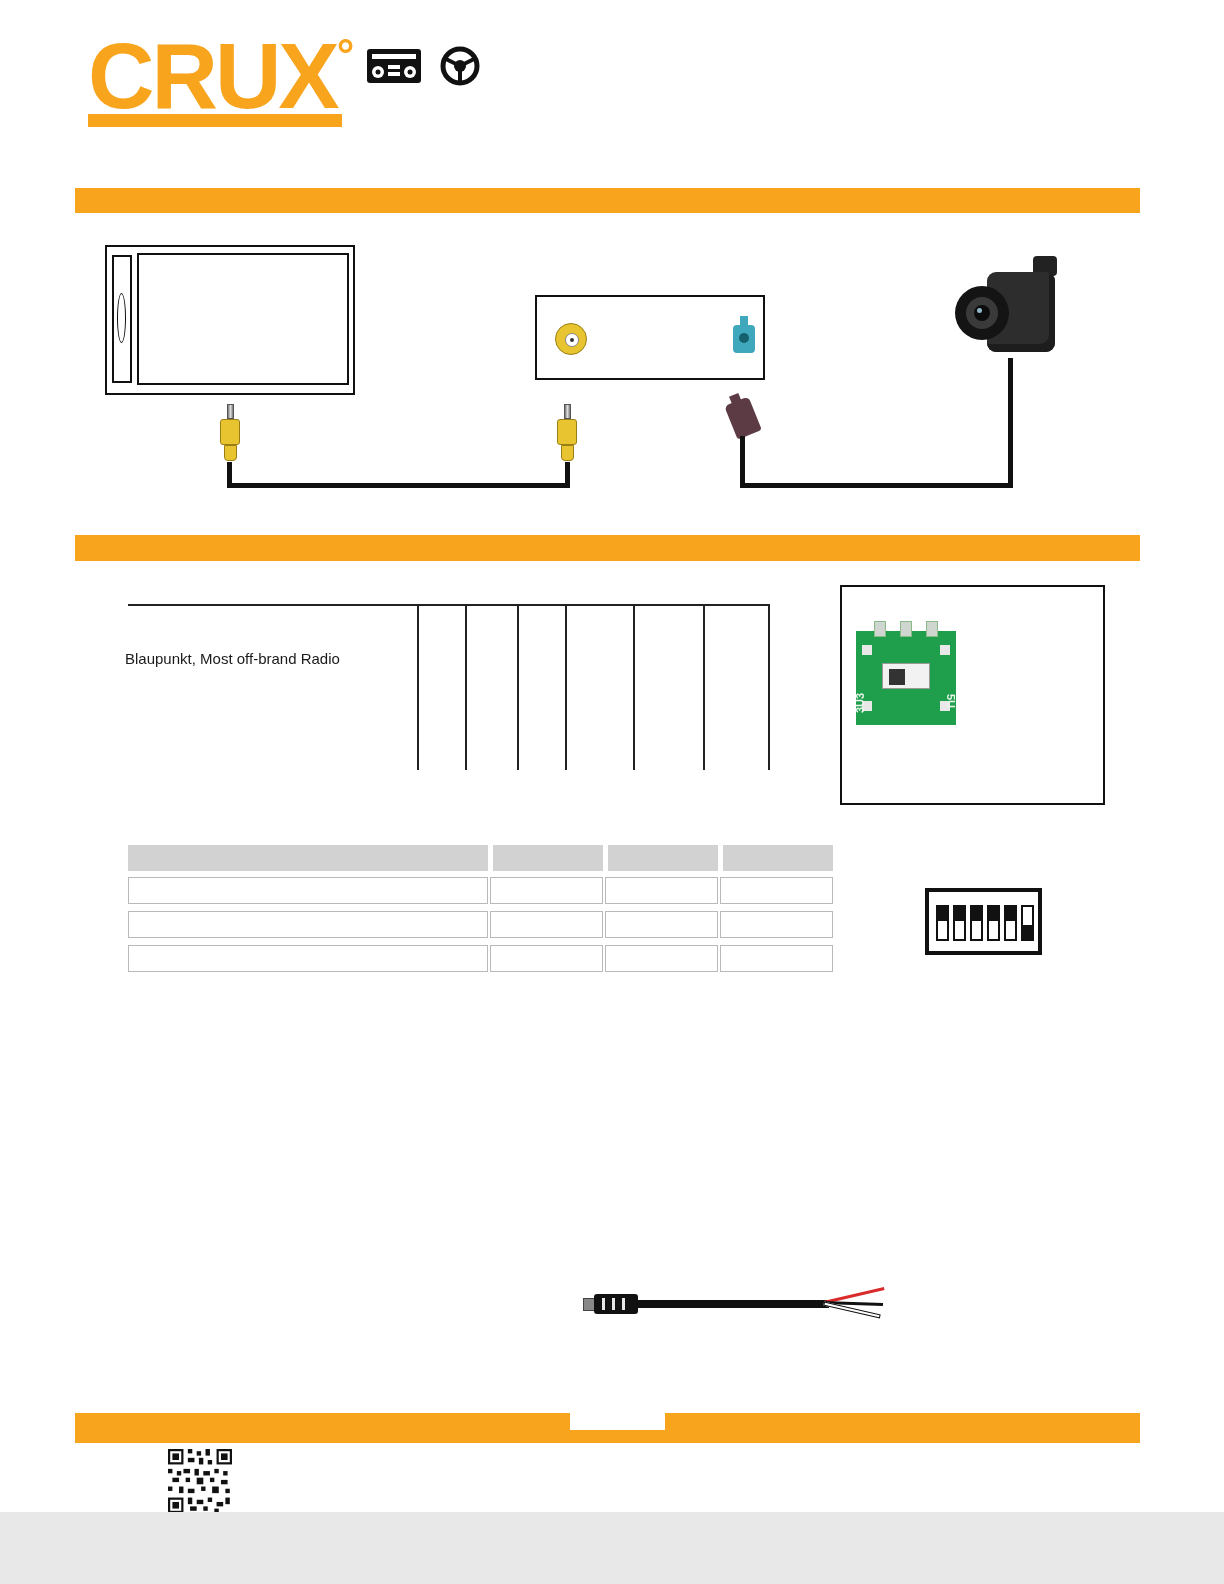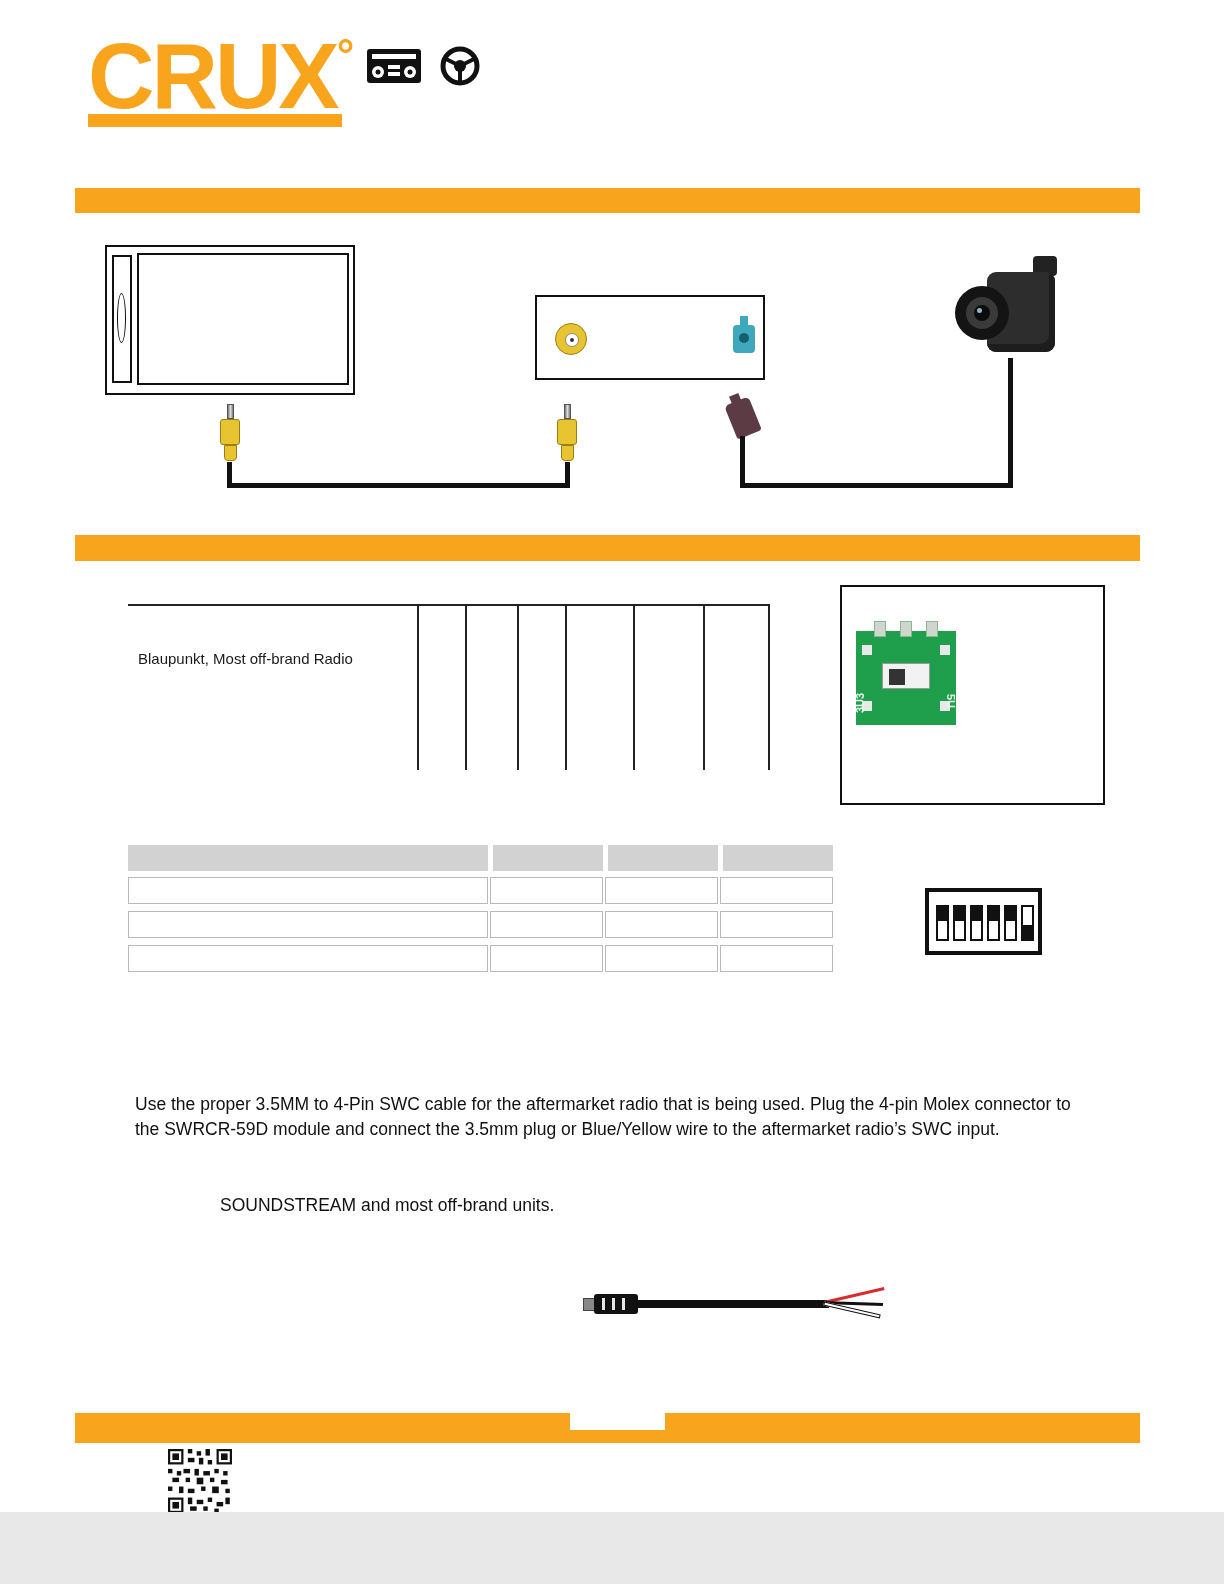--- a/index.html
+++ b/index.html
@@ -175,21 +175,21 @@
   <div class="abs banner" style="left:75px; top:535px; width:1065px; height:26px;"></div>
 
   <div class="abs hline" style="left:128px; top:604px; width:642px;"></div>
   <div class="abs vline" style="left:417px; top:604px; height:166px;"></div>
   <div class="abs vline" style="left:465px; top:604px; height:166px;"></div>
   <div class="abs vline" style="left:517px; top:604px; height:166px;"></div>
   <div class="abs vline" style="left:565px; top:604px; height:166px;"></div>
   <div class="abs vline" style="left:633px; top:604px; height:166px;"></div>
   <div class="abs vline" style="left:703px; top:604px; height:166px;"></div>
   <div class="abs vline" style="left:768px; top:604px; height:166px;"></div>
-  <div class="abs label-sm" style="left:138px; top:650px;text-align:center;">Blaupunkt, Most off-brand Radio</div>
+  <div class="abs label-sm" style="left:125px; top:650px;text-align:center;">Blaupunkt, Most off-brand Radio</div>
 
   <div class="abs pcb-box" style="left:840px; top:585px; width:265px; height:220px;">
     <div class="pcb">
       <div class="pcb-pin" style="left:18px; top:-10px;"></div>
       <div class="pcb-pin" style="left:44px; top:-10px;"></div>
       <div class="pcb-pin" style="left:70px; top:-10px;"></div>
       <div class="pcb-switch">
         <div class="pcb-slider"></div>
       </div>
       <div class="pcb-pad" style="left:6px; top:70px;"></div>
@@ -236,23 +236,21 @@
       </div>
     <div class="dip-sw" style="left:75px;">
         <div class="dip-nub nub-up"></div>
       </div>
     <div class="dip-sw" style="left:92px;">
         <div class="dip-nub nub-down"></div>
       </div>
   </div>
 
 
-  <div class="abs para" style="left:135px; top:1092px; width:962px;">Use the proper 3.5MM to 4-Pin SWC cable for the aftermarket radio that is being used. Plug the 4-pin Molex connector to the SWRCR-59D module and connect the 3.5mm plug or Blue/Yellow wire to the aftermarket radio’s SWC input.</div>
-
-  <div class="abs para" style="left:220px; top:1193px;">SOUNDSTREAM and most off-brand units.</div>
+
 
 
   <div class="abs" style="left:583px; top:1286px; width:300px; height:40px;">
     <div class="swc-conn-tip"></div>
     <div class="swc-conn">
       <div class="swc-slit" style="left:8px;"></div>
       <div class="swc-slit" style="left:18px;"></div>
       <div class="swc-slit" style="left:28px;"></div>
     </div>
     <div class="swc-cable"></div>

